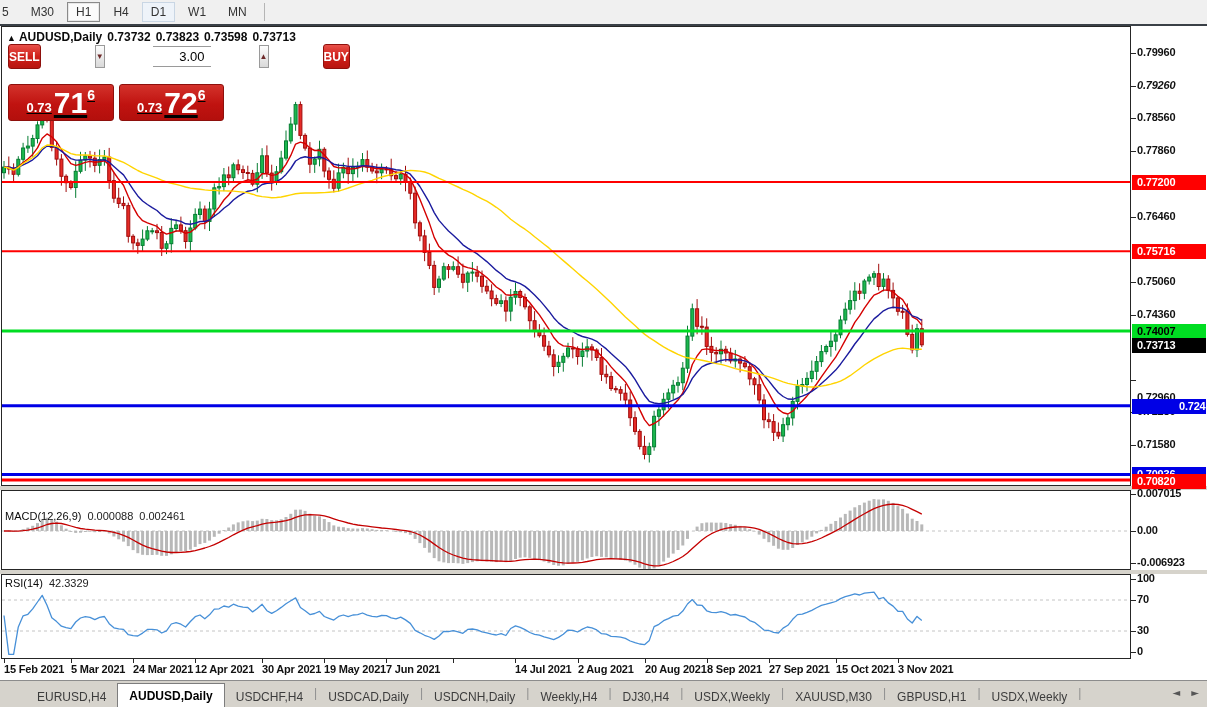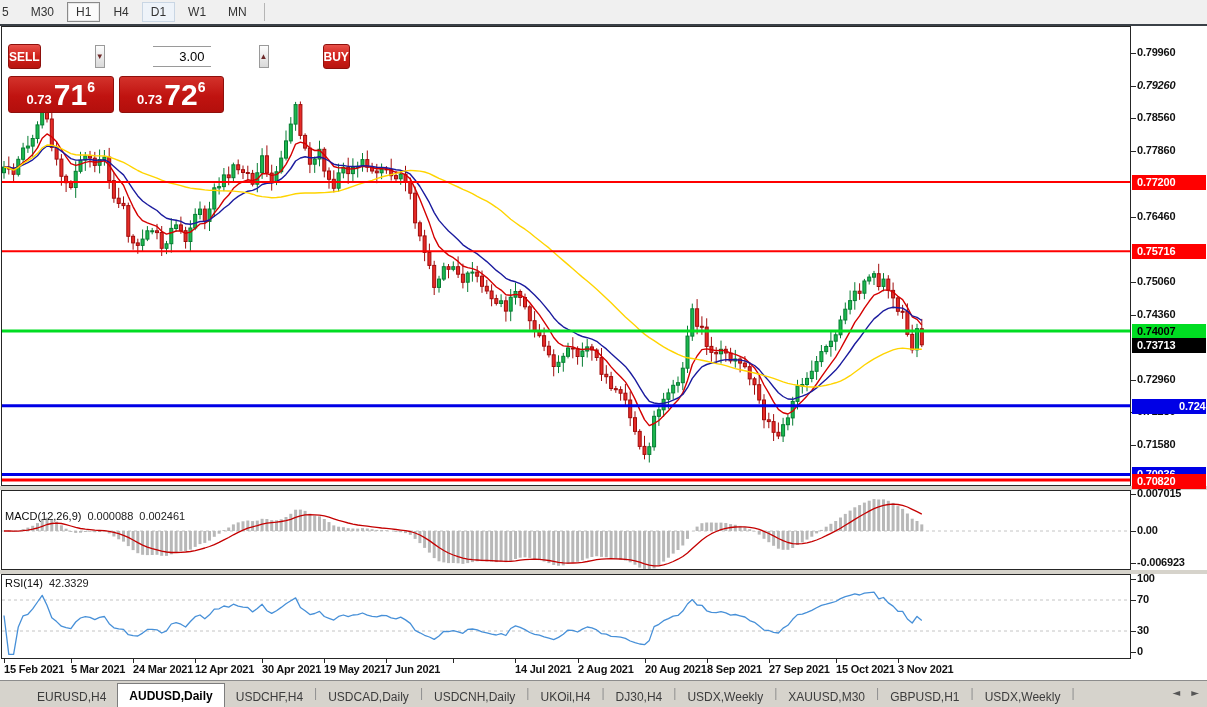--- a/index.html
+++ b/index.html
@@ -21,21 +21,21 @@
   #trade-panel{position:absolute;left:8px;top:45px;width:216px;}
   #trade-row1{display:flex;align-items:center;height:23px;gap:48px;}
   .trade-btn{height:23px;width:62px;border:1px solid #8e100c;border-radius:3px;color:#fff;
              font:700 12px "Liberation Sans",sans-serif;background:linear-gradient(#e8514a,#cf201a 50%,#b8150f);
              display:flex;align-items:center;justify-content:center;cursor:pointer;}
   .spin-btn{width:18px;height:21px;border:1px solid #9a9a9a;background:linear-gradient(#fdfdfd,#d9d9d9);
             display:flex;align-items:center;justify-content:center;font-size:8px;color:#6e2a2a;margin:0 0 0 6px;cursor:pointer;}
   .spin-btn.up{margin:0 6px 0 0;}
   #volume-input{width:50px;height:19px;border:1px solid #9a9a9a;border-left:none;border-right:none;
                 font:13px "Liberation Sans",sans-serif;text-align:right;padding:0 6px 0 2px;outline:none;}
-  #trade-row2{display:flex;margin-top:8px;gap:5px;}
+  #trade-row2{display:flex;margin-top:16px;gap:5px;text-decoration:underline;}
   .price-box{flex:1;height:35px;background:linear-gradient(#d3322b,#c01310 55%,#b30f0c);border:1px solid #8e100c;
              border-radius:3px;color:#fff;display:flex;align-items:center;justify-content:center;cursor:pointer;}
   .price-box .small{font:700 13px "Liberation Sans",sans-serif;align-self:flex-end;margin:0 2px 5px 0;}
   .price-box .big{font:700 30px "Liberation Sans",sans-serif;line-height:30px;}
   .price-box .sup{font:700 14px "Liberation Sans",sans-serif;align-self:flex-start;margin-top:2px;}
   
   .ax-label{position:absolute;left:1137px;font:700 11px "Liberation Sans",sans-serif;color:#111;letter-spacing:-0.2px;white-space:nowrap;}
   .badge{position:absolute;left:1132px;width:74px;height:15px;box-sizing:border-box;padding-left:5px;
          font:700 11px/15px "Liberation Sans",sans-serif;letter-spacing:-0.2px;white-space:nowrap;}
   .badge.red{background:#ff0000;color:#fff;}
@@ -717,20 +717,23 @@
       <line x1="453.5" y1="658.5" x2="453.5" y2="663" stroke="#262626"></line>
       <line x1="515.5" y1="658.5" x2="515.5" y2="663" stroke="#262626"></line>
       <line x1="578.5" y1="658.5" x2="578.5" y2="663" stroke="#262626"></line>
       <line x1="645.5" y1="658.5" x2="645.5" y2="663" stroke="#262626"></line>
       <line x1="707.5" y1="658.5" x2="707.5" y2="663" stroke="#262626"></line>
       <line x1="769.5" y1="658.5" x2="769.5" y2="663" stroke="#262626"></line>
       <line x1="836.5" y1="658.5" x2="836.5" y2="663" stroke="#262626"></line>
       <line x1="898.5" y1="658.5" x2="898.5" y2="663" stroke="#262626"></line>
     </svg>
 
+  <div id="symbol-header">
+    <span class="arr">▲</span><span>AUDUSD,Daily</span><span>0.73732</span><span>0.73823</span><span>0.73598</span><span>0.73713</span>
+  </div>
 
   <div id="trade-panel">
     <div id="trade-row1">
       <div class="trade-btn">SELL</div>
       <div class="spin-btn">
           <span>▼</span>
         </div>
       <input id="volume-input" readonly="" value="3.00" style="">
       <div class="spin-btn up">
           <span>▲</span>
@@ -759,21 +762,21 @@
   </div>
 
   <div id="axis-layer">
       <div class="ax-label" style="top: 46px;">0.79960</div>
       <div class="ax-label" style="top: 79px; font-style: italic;">0.79260</div>
       <div class="ax-label" style="top: 111px;">0.78560</div>
       <div class="ax-label" style="top: 144px;">0.77860</div>
       <div class="ax-label" style="top: 210px;">0.76460</div>
       <div class="ax-label" style="top: 275px;">0.75060</div>
       <div class="ax-label" style="top: 308px;">0.74360</div>
-      <div class="ax-label" style="top: 373px;">0.72960</div>
+      <div class="ax-label" style="top: 391px;">0.72960</div>
       <div class="ax-label" style="top: 405px;">0.72280</div>
       <div class="ax-label" style="top: 438px;">0.71580</div>
       <div class="ax-label" style="top: 487px;">0.007015</div>
       <div class="ax-label" style="top: 524px;">0.00</div>
       <div class="ax-label" style="top: 556px;">-0.006923</div>
       <div class="ax-label" style="top: 572px;">100</div>
       <div class="ax-label" style="top: 593px;">70</div>
       <div class="ax-label" style="top: 624px;">30</div>
       <div class="ax-label" style="top: 645px;">0</div>
       <div class="badge red" style="top: 175px;">0.77200</div>
@@ -806,21 +809,21 @@
   <div id="tabbar">
       <div class="tab-spacer"></div>
       <div class="tab">EURUSD,H4</div>
       <div class="tab active">AUDUSD,Daily</div>
       <div class="tab">USDCHF,H4</div>
       <div class="tab-sep">|</div>
       <div class="tab">USDCAD,Daily</div>
       <div class="tab-sep">|</div>
       <div class="tab">USDCNH,Daily</div>
       <div class="tab-sep">|</div>
-      <div class="tab">UKOil,H4</div>
+      <div class="tab">Weekly,H4</div>
       <div class="tab-sep">|</div>
       <div class="tab">DJ30,H4</div>
       <div class="tab-sep">|</div>
       <div class="tab">USDX,Weekly</div>
       <div class="tab-sep">|</div>
       <div class="tab">XAUUSD,M30</div>
       <div class="tab-sep">|</div>
       <div class="tab">GBPUSD,H1</div>
       <div class="tab-sep">|</div>
       <div class="tab">USDX,Weekly</div>

